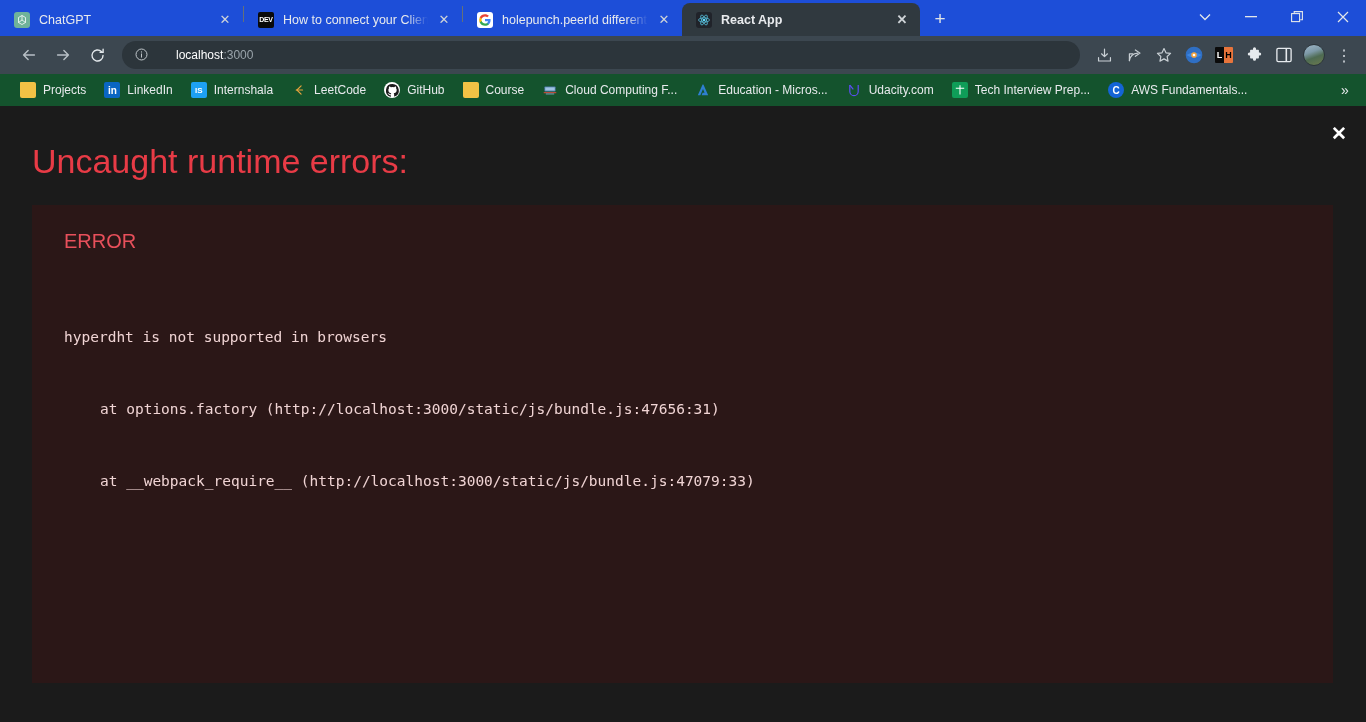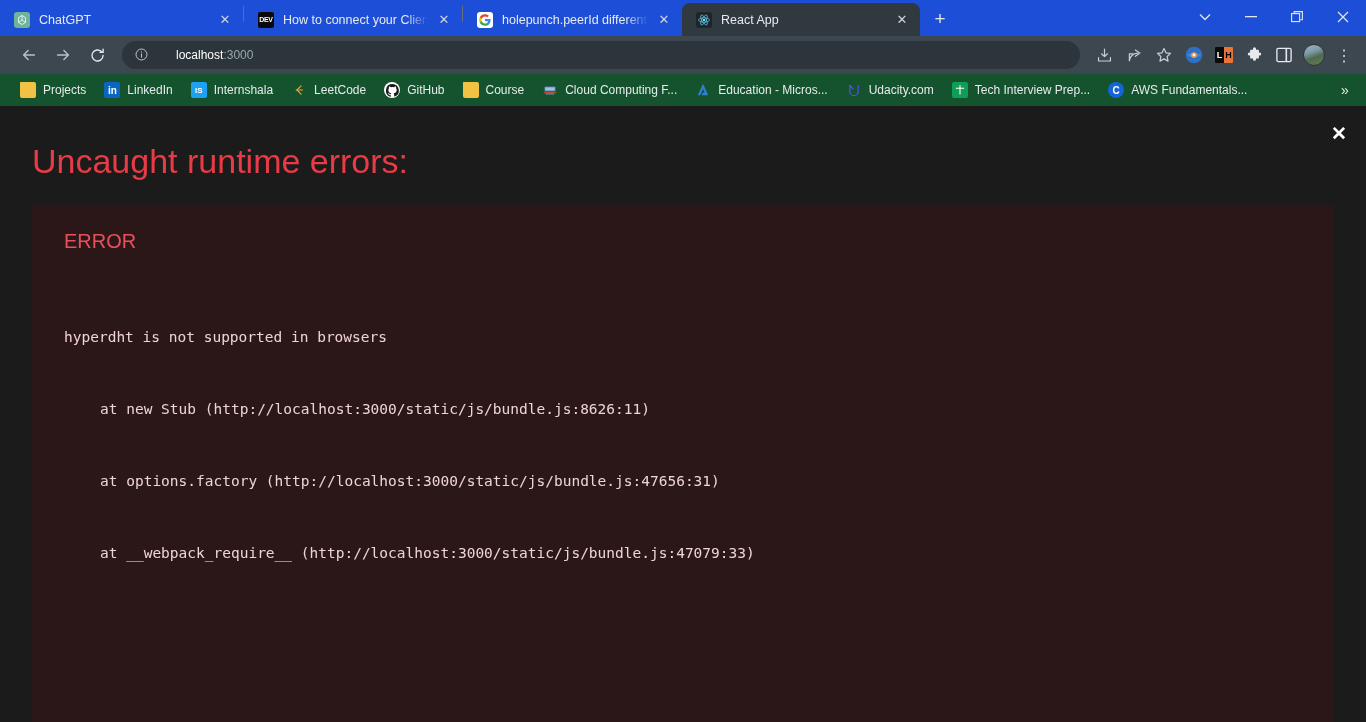--- a/index.html
+++ b/index.html
@@ -26,21 +26,21 @@
   .tab {
     height: 33px;
     display: flex;
     align-items: center;
     padding: 0 8px 0 14px;
     position: relative;
     min-width: 0;
     border-radius: 8px 8px 0 0;
   }
   .tab.inactive { background: transparent; }
-  .tab.active { background: #30393f; }
+  .tab.active { background: #30393f; font-weight: bold; }
   .tab-sep {
     width: 1px; height: 16px; background: #63707a; align-self: center;
     margin-bottom: 8px;
   }
   .favicon {
     width: 16px; height: 16px; flex: 0 0 16px; margin-right: 9px;
     border-radius: 3px; display: flex; align-items: center; justify-content: center;
     overflow: hidden;
   }
   .fav-chatgpt { background: #6fb39a; color:#fff; }
@@ -432,21 +432,20 @@
   <div class="viewport">
 
     <div class="overlay-close">✕</div>
 
     <h1 class="err-heading">Uncaught runtime errors:</h1>
 
     <div class="err-box">
       <div class="err-label">ERROR</div>
       <div class="err-body">
         <div>hyperdht is not supported in browsers</div>
-        <div class="frame">at new Stub (http://localhost:3000/static/js/bundle.js:8626:11)</div>
         <div class="frame">at options.factory (http://localhost:3000/static/js/bundle.js:47656:31)</div>
         <div class="frame">at __webpack_require__ (http://localhost:3000/static/js/bundle.js:47079:33)</div>
         
         
         
         
         
       </div>
 
     </div>

